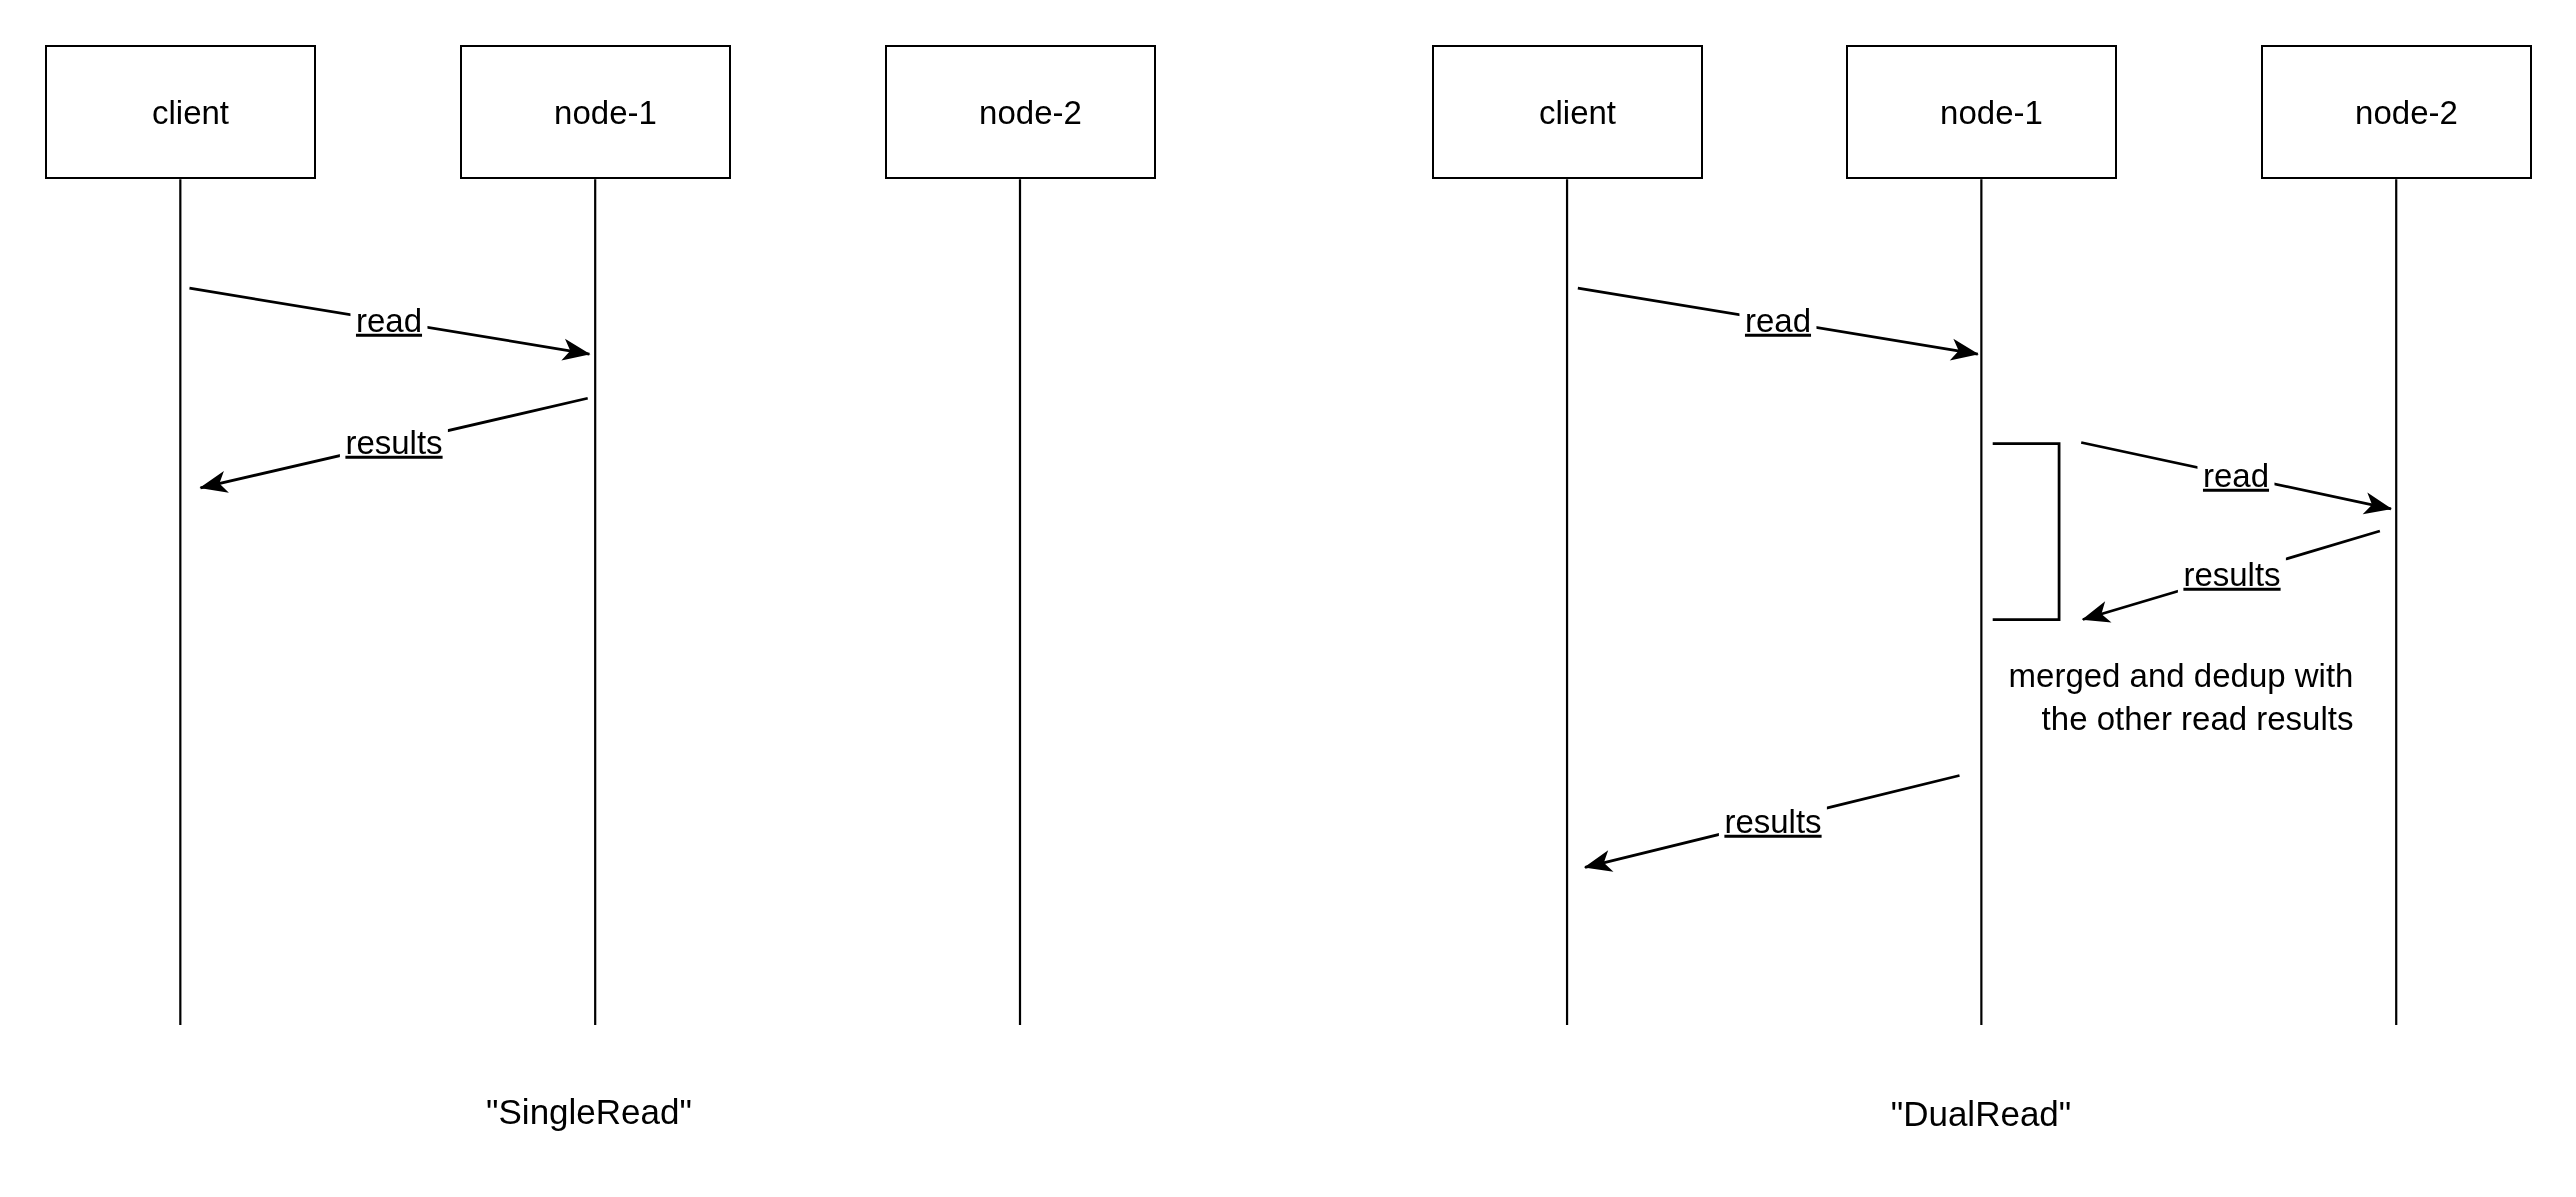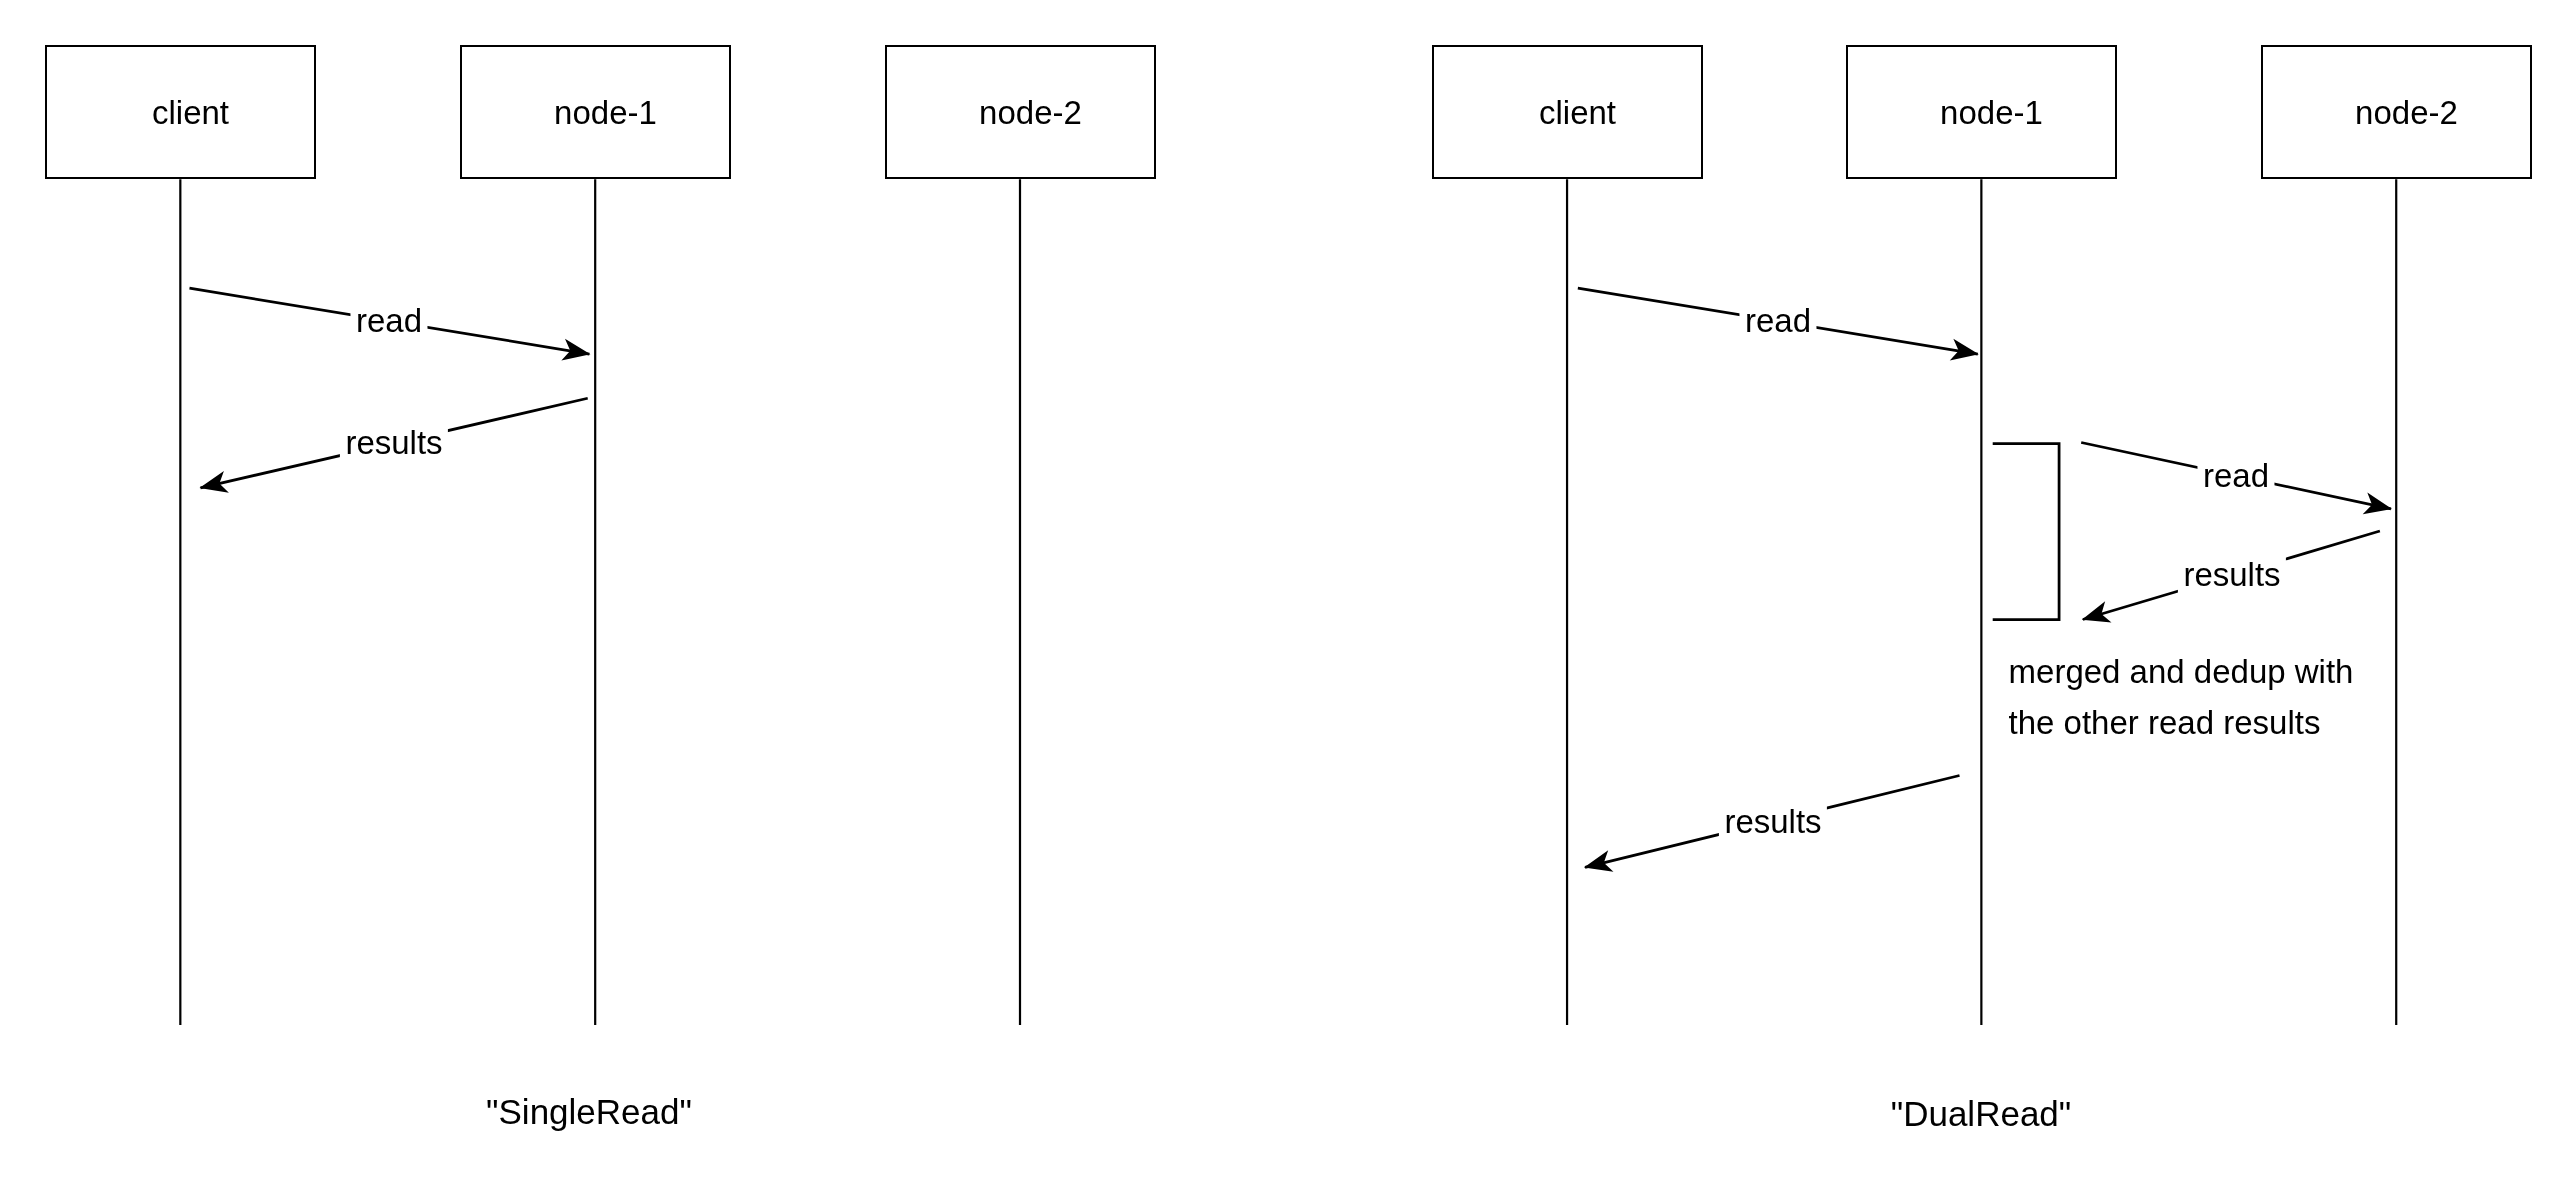--- a/index.html
+++ b/index.html
@@ -36,27 +36,28 @@
     margin-left: 20px;
   }
   .msg-label {
     position: absolute;
     transform: translate(-50%, -50%);
     background: #ffffff;
     padding: 1.1px 5.5px;
     font-size: 33px;
     line-height: 1.1;
     white-space: nowrap;
+    text-decoration: underline;
   }
   .note-label {
     position: absolute;
     transform: translate(-50%, -50%);
     font-size: 33px;
-    line-height: 51px;
-    text-align: left;
+    line-height: 43px;
+    text-align: right;
     white-space: pre-line;
     background: #ffffff;
   }
   .diagram-title {
     position: absolute;
     transform: translate(-50%, -50%);
     font-size: 35px;
     line-height: 1.1;
     white-space: nowrap;
   }

